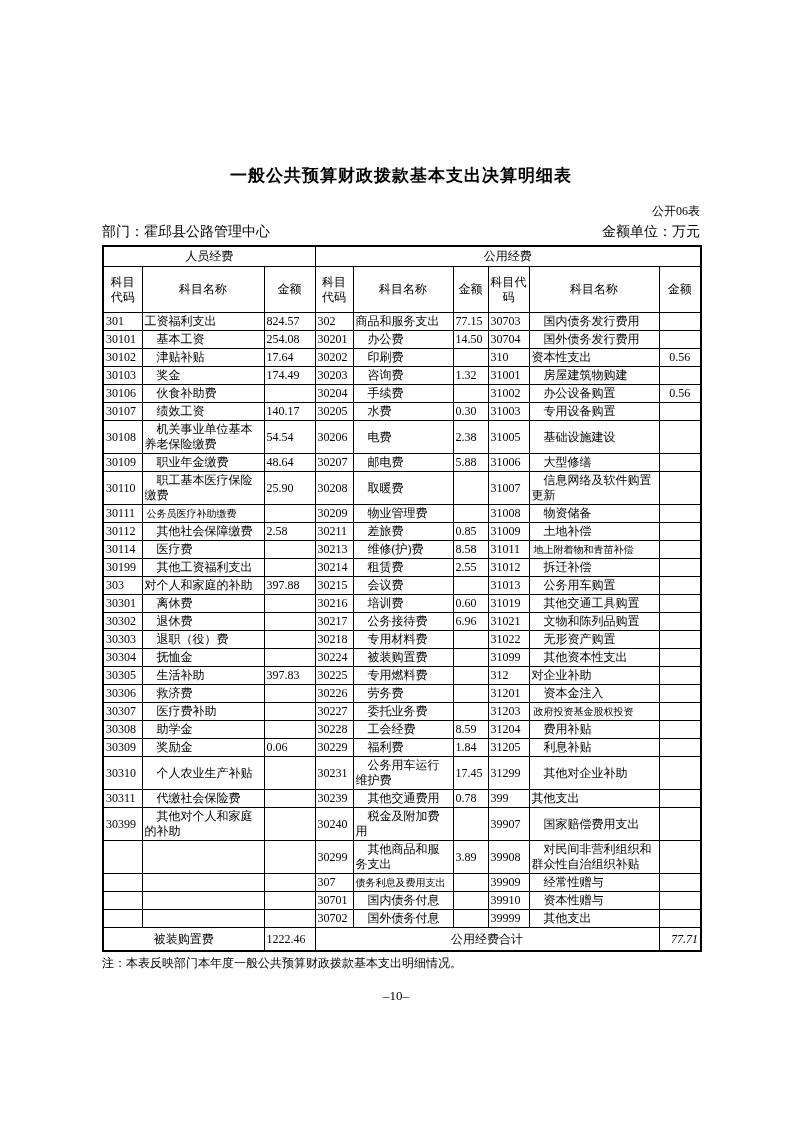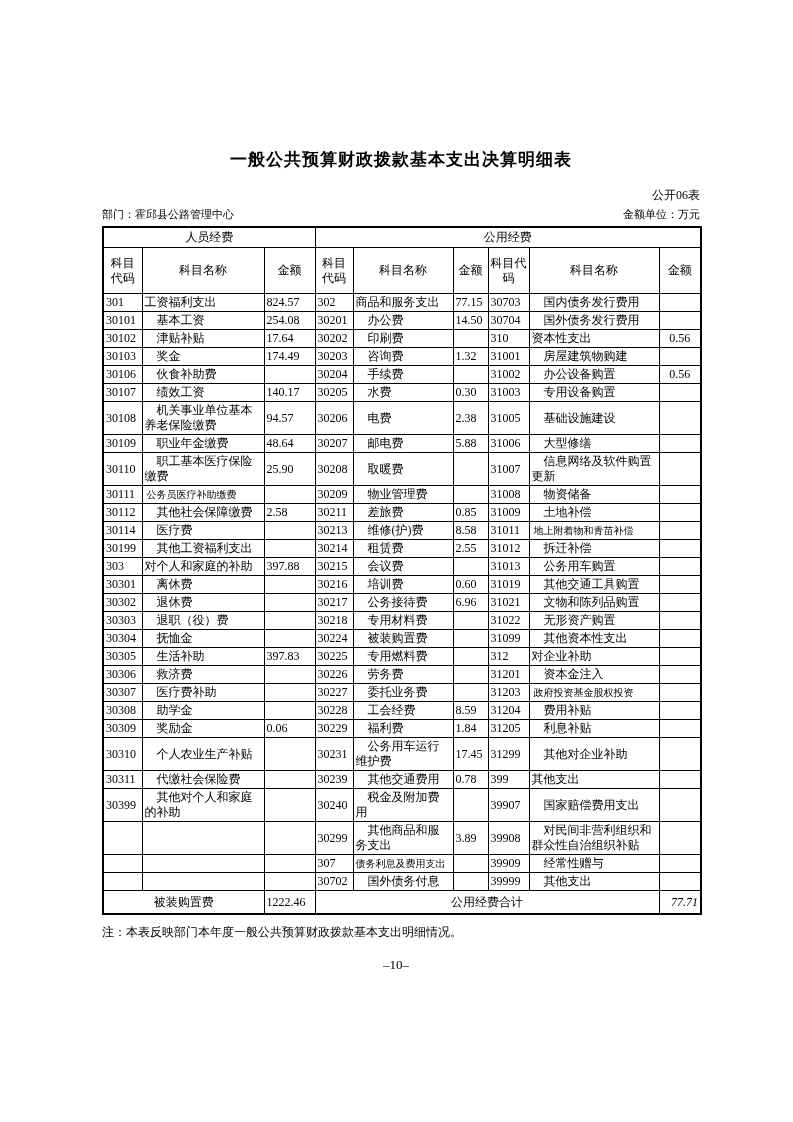--- a/index.html
+++ b/index.html
@@ -7,26 +7,26 @@
     width:793px; height:1122px;
     background:#ffffff; color:#000;
     font-family:"Liberation Serif","DejaVu Serif",serif;
     position:relative; overflow:hidden;
   }
   .sheet { position:absolute; left:102px; top:148px; width:598px; }
 
   .doc-title {
     font-family:"Liberation Sans","DejaVu Sans",sans-serif;
     font-weight:bold; font-size:17px; letter-spacing:1px;
-    text-align:center; margin:0; white-space:nowrap;
+    text-align:center; margin:16px; white-space:nowrap;
   }
   .form-number { text-align:right; font-size:12px; margin-top:16px; }
   .meta-row {
     display:flex; justify-content:space-between;
-    font-size:11px; margin:3px 0 4px 0;
+    font-size:14px; margin:3px 0 4px 0;
   }
 
   table.budget {
     border-collapse:collapse; table-layout:fixed;
     width:598px; border:2px solid #000;padding-left:8px;
   }
   table.budget th, table.budget td {
     border:1px solid #000;
     font-size:12px; line-height:15px;
     padding:1px 2px; vertical-align:middle;
@@ -42,21 +42,21 @@
   td.name.sub { text-indent:12px; }
   td.name.small { font-size:10px; text-indent:2px; }
   td.name.cat { text-indent:0;margin-top:20px; }
   td.amt { text-align:left; padding:1px 1px; }
   td.amt.right { text-align:center; padding-right:2px; }
 
   tfoot td { height:20px; text-align:center; }
   tfoot td.amt { text-align:left; }
   tfoot td.amt.right { text-align:right;font-style:italic; }
 
-  .table-note { font-size:12px; margin-top:9px; }
+  .table-note { font-size:12px; margin-top:3px; }
   .page-number { text-align:center; font-size:13px; margin-top:16px; padding-right:10px; }
 </style>
 </head>
 <body>
 
 <div class="sheet">
   <h1 class="doc-title">一般公共预算财政拨款基本支出决算明细表</h1>
   <div class="form-number">公开06表</div>
   <div class="meta-row">
     <span>
@@ -157,21 +157,21 @@
           <td class="code">30205</td>
           <td class="name sub">水费</td>
           <td class="amt">0.30</td>
           <td class="code">31003</td>
           <td class="name sub">专用设备购置</td>
           <td class="amt right"></td>
         </tr>
         <tr>
           <td class="code">30108</td>
           <td class="name sub">机关事业单位基本养老保险缴费</td>
-          <td class="amt">94.57</td>
+          <td class="amt">54.54</td>
           <td class="code">30206</td>
           <td class="name sub">电费</td>
           <td class="amt">2.38</td>
           <td class="code">31005</td>
           <td class="name sub">基础设施建设</td>
           <td class="amt right"></td>
         </tr>
         <tr>
           <td class="code">30109</td>
           <td class="name sub">职业年金缴费</td>
@@ -394,20 +394,31 @@
         </tr>
         <tr>
           <td class="code"></td>
           <td class="name sub"></td>
           <td class="amt"></td>
           <td class="code">307</td>
           <td class="name cat small">债务利息及费用支出</td>
           <td class="amt"></td>
           <td class="code">39909</td>
           <td class="name sub">经常性赠与</td>
+          <td class="amt right"></td>
+        </tr>
+        <tr>
+          <td class="code"></td>
+          <td class="name sub"></td>
+          <td class="amt"></td>
+          <td class="code">30701</td>
+          <td class="name sub">国内债务付息</td>
+          <td class="amt"></td>
+          <td class="code">39910</td>
+          <td class="name sub">资本性赠与</td>
           <td class="amt right"></td>
         </tr>
         <tr>
           <td class="code"></td>
           <td class="name sub"></td>
           <td class="amt"></td>
           <td class="code">30702</td>
           <td class="name sub">国外债务付息</td>
           <td class="amt"></td>
           <td class="code">39999</td>

